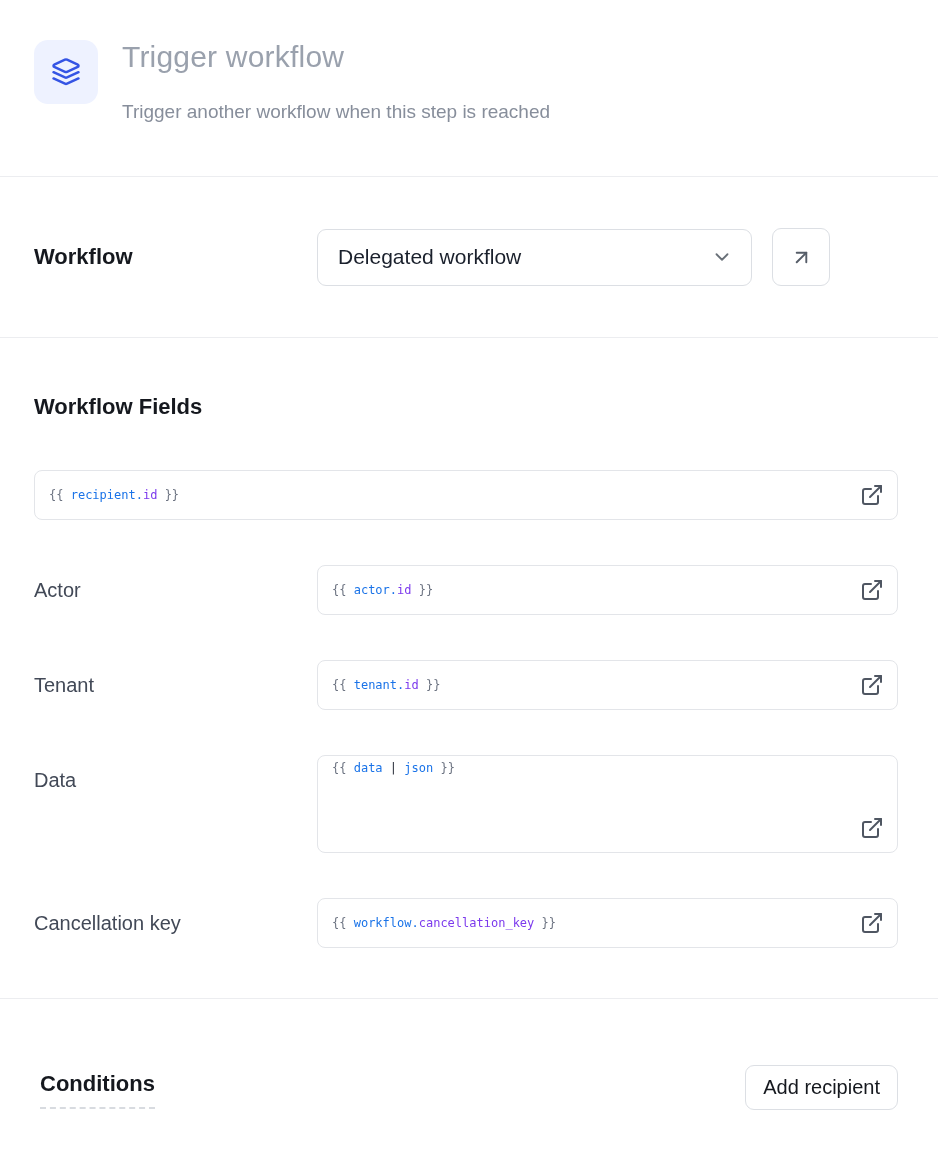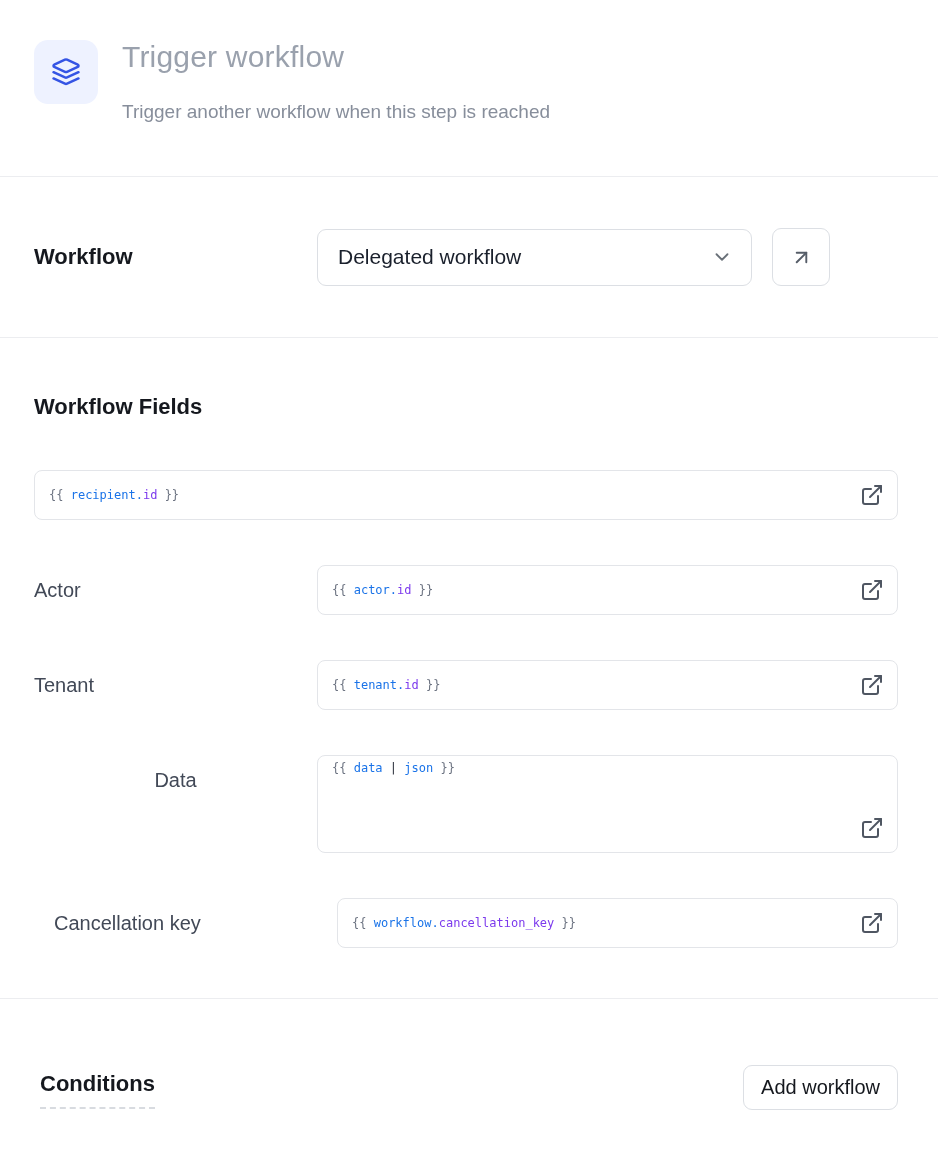--- a/index.html
+++ b/index.html
@@ -70,22 +70,22 @@
   
   .fields-section{
     padding:56px 40px 50px 34px;
     border-bottom:1px solid var(--divider);
   }
   .fields-heading{
     margin:0 0 50px 0;font-size:22px;line-height:26px;
     font-weight:700;color:#15181E;
   }
   .field-row{display:flex;align-items:center;margin-bottom:45px;}
-  .field-row:last-child{margin-bottom:0;margin-left:20px;}
-  .field-row.multiline{align-items:flex-start;text-align:center;}
+  .field-row:last-child{margin-bottom:0;}
+  .field-row.multiline{align-items:flex-start;}
   .field-row.multiline .field-label{padding-top:13px;}
   .field-label{
     width:283px;flex:none;font-size:20px;line-height:24px;color:#424957;
   }
   .field-input{
     flex:1;position:relative;min-height:50px;
     border:1px solid #E3E5E9;border-radius:8px;background:#fff;
     display:flex;align-items:center;
     padding:0 48px 0 14px;
     font-family:"DejaVu Sans Mono", monospace;
@@ -233,14 +233,14 @@
           <path d="M18 13v6a2 2 0 0 1-2 2H5a2 2 0 0 1-2-2V8a2 2 0 0 1 2-2h6"></path>
         </svg>
       </span>
     </div>
   </div>
 </div>
 </section>
 
 <section class="conditions-section">
   <h2 class="conditions-heading">Conditions</h2>
-  <button class="add-btn">Add workflow</button>
+  <button class="add-btn">Add recipient</button>
 </section>
 
 </body></html>

